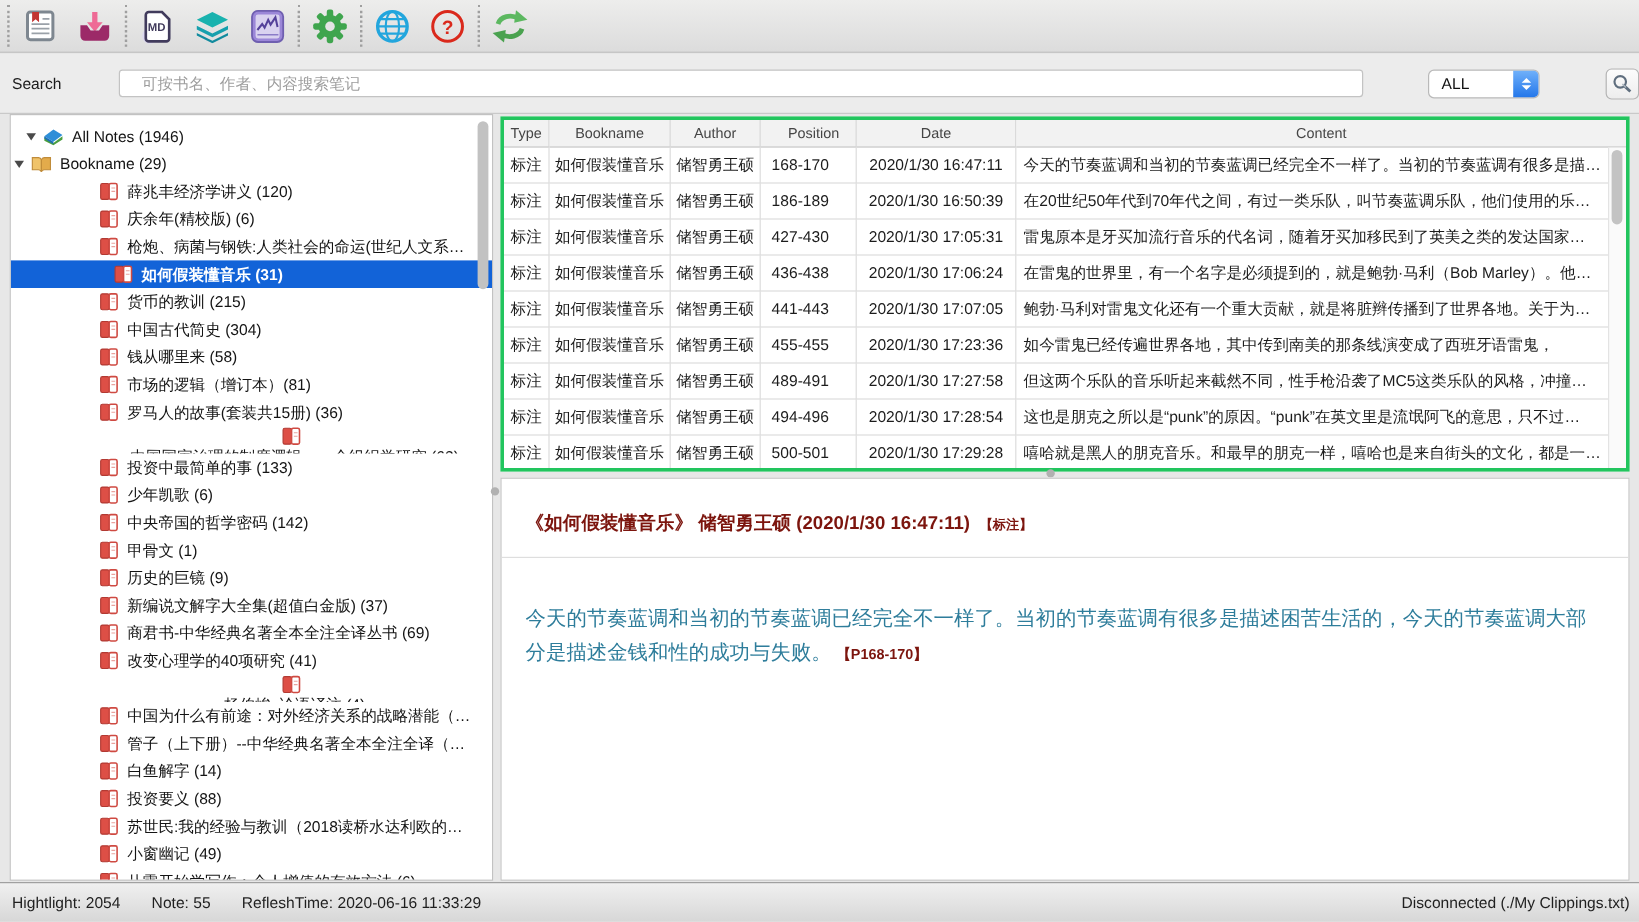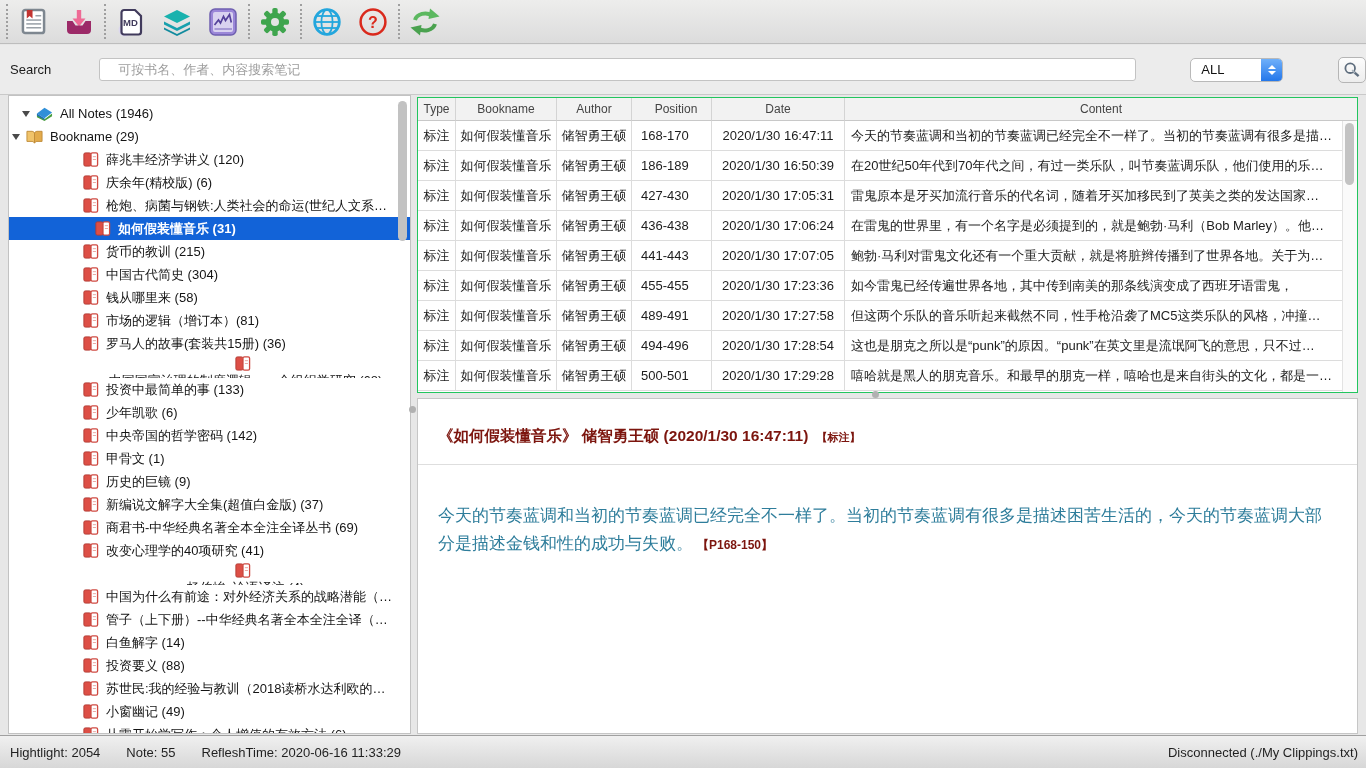--- a/index.html
+++ b/index.html
@@ -40,21 +40,21 @@
   .disclosure{width:14px;display:flex;justify-content:center;margin-right:2px;}
   .disclosure i{width:0;height:0;border-left:4.5px solid transparent;border-right:4.5px solid transparent;border-top:6px solid #4a4a4a;}
   .tree-icon{width:19px;height:17px;margin-right:6px;flex:none;}
   .tree-icon svg{width:19px;height:17px;display:block;}
   .sb-scroll{position:absolute;right:3px;top:5px;width:9px;height:140px;border-radius:5px;background:#c2c2c2;}
   .v-split-dot{position:absolute;left:409px;top:406px;width:7px;height:7px;border-radius:50%;background:#b1b1b1;}
   .h-split-dot{position:absolute;left:872px;top:391px;width:7px;height:7px;border-radius:50%;background:#b1b1b1;}
 
   
   .table-panel{position:absolute;left:417px;top:97px;width:941px;height:296px;background:#fff;
-    border:1px solid #22c55e;overflow:hidden;}
+    border:3px solid #22c55e;overflow:hidden;}
   .trow{display:grid;grid-template-columns:38px 101px 75px 80px 133px minmax(0,1fr);}
   .th{background:#f2f2f2;border-right:1px solid #d4d4d4;border-bottom:1px solid #c8c8c8;
     font-size:12px;color:#454545;text-align:center;line-height:22px;height:23px;overflow:hidden;white-space:nowrap;}
   .th:nth-child(6){border-right:none;}
   .td{height:30px;line-height:29px;font-size:13px;color:#1c1c1c;border-right:1px solid #dcdcdc;
     border-bottom:1px solid #dcdcdc;overflow:hidden;white-space:nowrap;}
   .td:nth-child(6){border-right:none;}
   .c0,.c1,.c2,.c4{text-align:center;}
   .c3{padding-left:9px;}
   .c5{padding:0 6px;}
@@ -611,21 +611,21 @@
     </div>
   <div class="tbl-scroll">
     <div class="tbl-thumb"></div>
   </div>
 </div>
 <div class="h-split-dot"></div>
 
 <div class="detail-panel">
   <div class="detail-title"><span>《如何假装懂音乐》 储智勇王硕 (2020/1/30 16:47:11)</span><span class="detail-tag">【标注】</span></div>
   <div class="detail-sep"></div>
-  <div class="detail-body"><span>今天的节奏蓝调和当初的节奏蓝调已经完全不一样了。当初的节奏蓝调有很多是描述困苦生活的，今天的节奏蓝调大部分是描述金钱和性的成功与失败。</span><span class="pos-tag">【P168-150】</span></div>
+  <div class="detail-body"><span>今天的节奏蓝调和当初的节奏蓝调已经完全不一样了。当初的节奏蓝调有很多是描述困苦生活的，今天的节奏蓝调大部分是描述金钱和性的成功与失败。</span><span class="pos-tag">【P168-170】</span></div>
 </div>
 
 <div class="statusbar">
   <span class="sb-item">Hightlight: 2054</span>
   <span class="sb-item">Note: 55</span>
   <span class="sb-item">RefleshTime: 2020-06-16 11:33:29</span>
   <span class="sb-right">Disconnected (./My Clippings.txt)</span>
 </div>
 
 </body></html>

